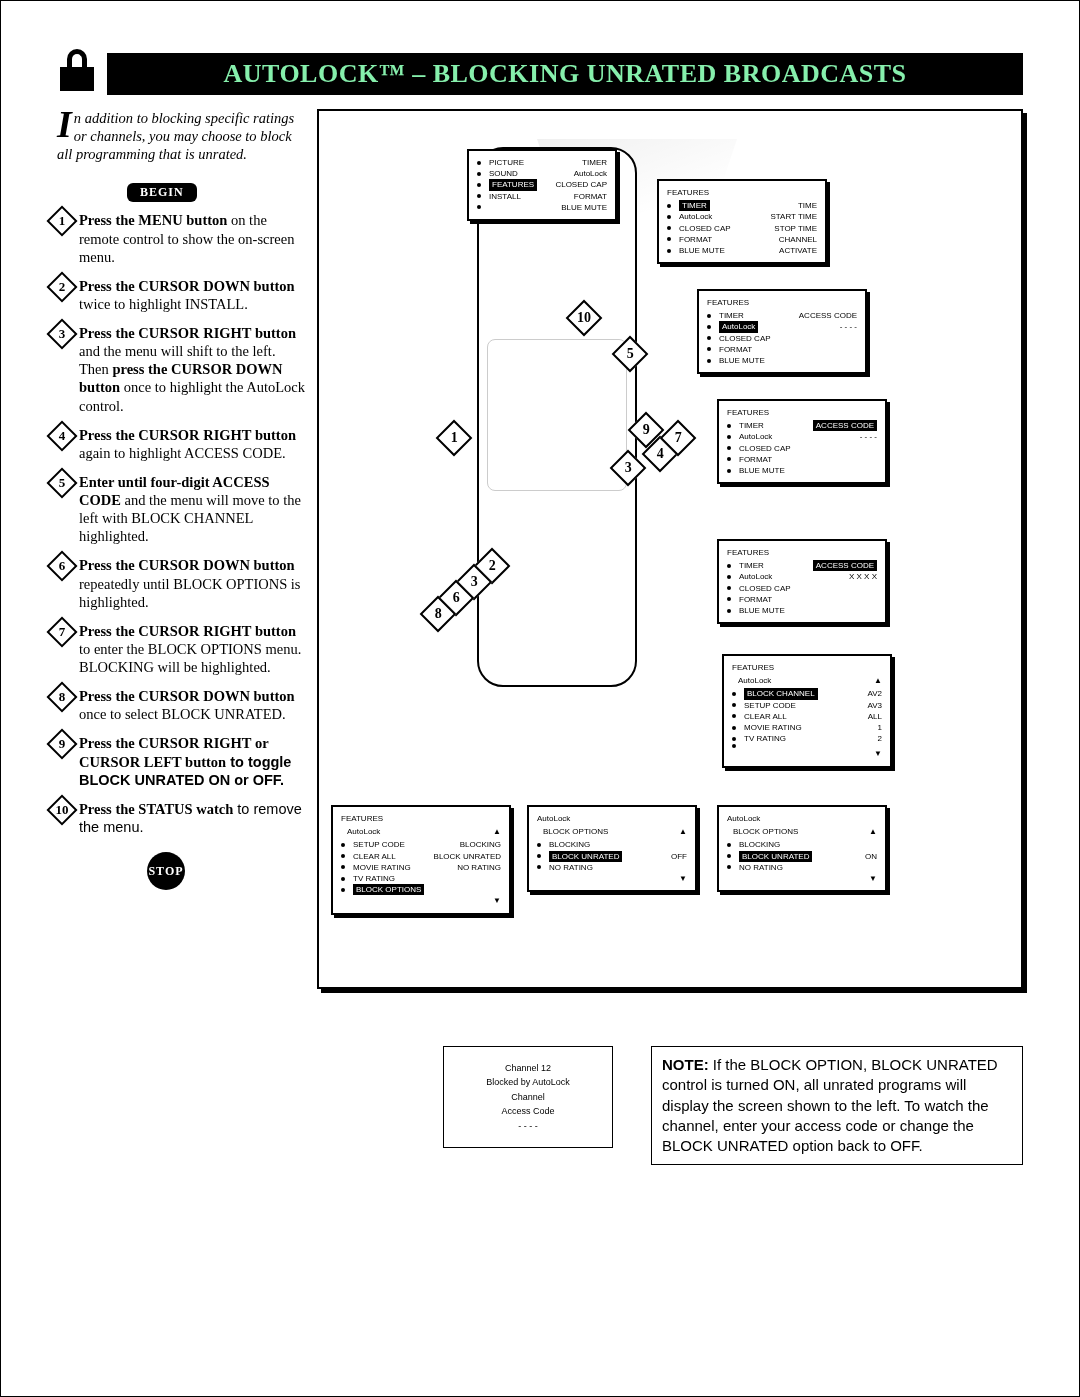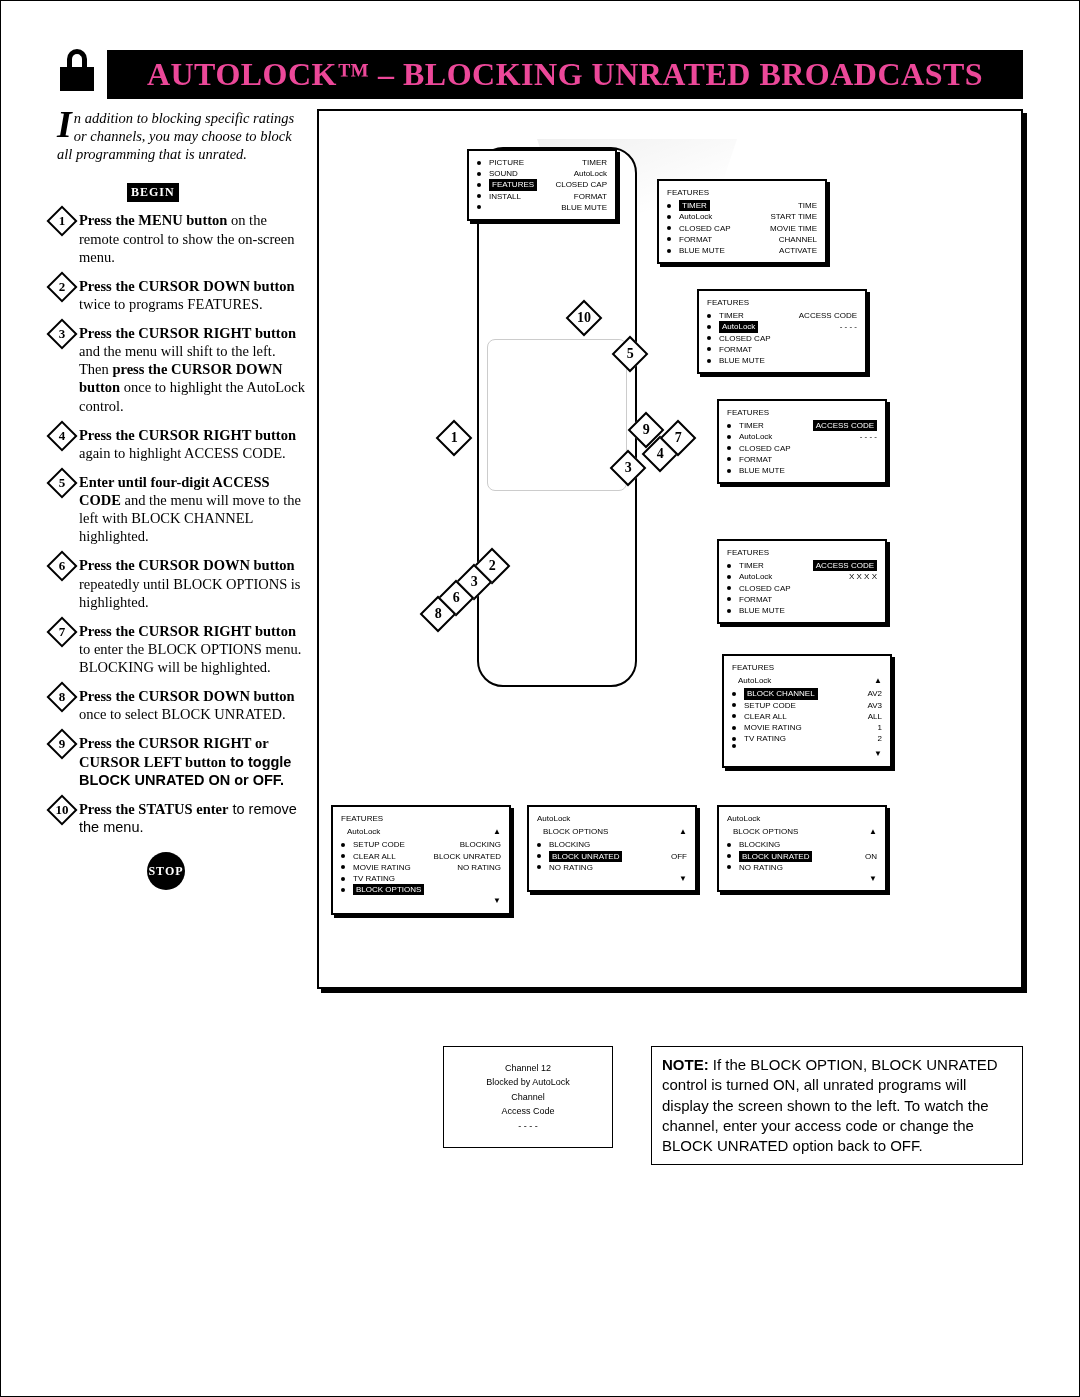--- a/index.html
+++ b/index.html
@@ -39,22 +39,22 @@
     border-radius: 12px 12px 0 0;
   }
   .lock-body {
     width: 34px;
     height: 24px;
     background: #000;
   }
   .title-band {
     flex: 1;
     background: #000;
-    color: #ec4899;
-    font-size: 32px;
+    color: #86efac;
+    font-size: 26px;
     font-weight: 700;
     text-align: center;
     padding: 6px 8px;
     letter-spacing: .5px;
     font-variant: small-caps;
   }
 
   
   .cols {
     display: flex;
@@ -86,22 +86,22 @@
   .begin, .stop {
     display: inline-block;
     background: #000;
     color: #fff;
     font-weight: 700;
     text-align: center;
     font-size: 12px;
     letter-spacing: 1px;
   }
   .begin {
-    border-radius: 0;
-    padding: 2px 4px;
+    border-radius: 6px;
+    padding: 2px 13px;
     margin: 6px 0 6px 70px;
   }
   .stop {
     border-radius: 50%;
     width: 38px;
     height: 38px;
     line-height: 38px;
     margin: 8px 0 0 90px;
   }
 
@@ -237,21 +237,21 @@
       </div>
 
       <div class="begin">BEGIN</div>
 
       <div id="steps">
           <div class="step"><div class="num">
               <span>1</span>
             </div><b>Press the MENU button</b><span style=""> on the remote control to show the on-screen menu.</span></div>
           <div class="step"><div class="num">
               <span>2</span>
-            </div><b>Press the CURSOR DOWN button</b><span style=""> twice to programs FEATURES.</span></div>
+            </div><b>Press the CURSOR DOWN button</b><span style=""> twice to highlight INSTALL.</span></div>
           <div class="step"><div class="num">
               <span>3</span>
             </div><b>Press the CURSOR RIGHT button</b><span style=""> and the menu will shift to the left. Then </span><b>press the CURSOR DOWN button</b><span> once to highlight the AutoLock control.</span></div>
           <div class="step"><div class="num">
               <span>4</span>
             </div><b>Press the CURSOR RIGHT button</b><span style=""> again to highlight ACCESS CODE.</span></div>
           <div class="step"><div class="num">
               <span>5</span>
             </div><b>Enter until four-digit ACCESS CODE</b><span style=""> and the menu will move to the left with BLOCK CHANNEL highlighted.</span></div>
           <div class="step"><div class="num">
@@ -261,21 +261,21 @@
               <span>7</span>
             </div><b>Press the CURSOR RIGHT button</b><span style=""> to enter the BLOCK OPTIONS menu. BLOCKING will be highlighted.</span></div>
           <div class="step"><div class="num">
               <span>8</span>
             </div><b>Press the CURSOR DOWN button</b><span style=""> once to select BLOCK UNRATED.</span></div>
           <div class="step"><div class="num">
               <span>9</span>
             </div><b>Press the CURSOR RIGHT or CURSOR LEFT button</b><span style="font-family:Arial,Helvetica,sans-serif;font-weight:bold;"> to toggle BLOCK UNRATED ON or OFF.</span></div>
           <div class="step"><div class="num">
               <span>10</span>
-            </div><b>Press the STATUS enter</b><span style="font-family:Arial,Helvetica,sans-serif;"> to remove the menu.</span></div>
+            </div><b>Press the STATUS watch</b><span style="font-family:Arial,Helvetica,sans-serif;"> to remove the menu.</span></div>
         </div>
 
       <div class="stop">STOP</div>
     </div>
 
     <div class="right" style="height:880px;">
       <div class="panel"></div>
       <div class="beam"></div>
       <div class="remote"></div>
 
@@ -314,21 +314,21 @@
             <span>TIME</span>
           </div>
           <div class="row">
             <span class="dot"></span>
             <span>AutoLock</span>
             <span>START TIME</span>
           </div>
           <div class="row">
             <span class="dot"></span>
             <span>CLOSED CAP</span>
-            <span>MOVIE TIME</span>
+            <span>STOP TIME</span>
           </div>
           <div class="row">
             <span class="dot"></span>
             <span>FORMAT</span>
             <span>CHANNEL</span>
           </div>
           <div class="row">
             <span class="dot"></span>
             <span>BLUE MUTE</span>
             <span>ACTIVATE</span>

